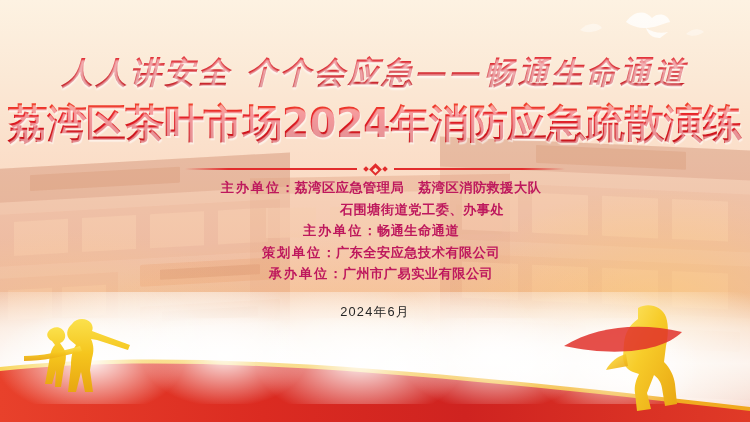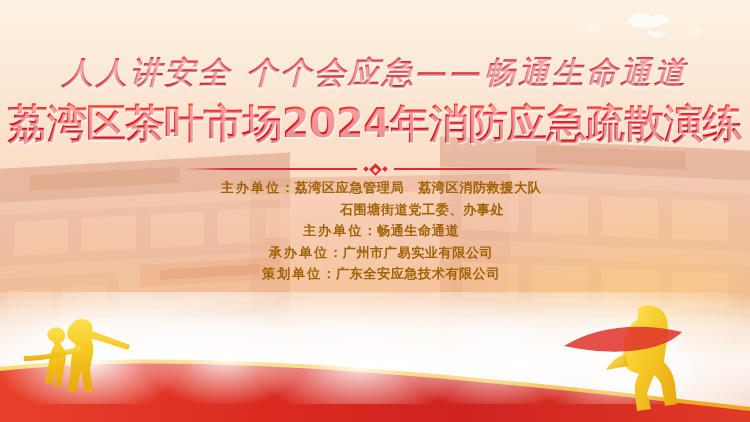--- a/index.html
+++ b/index.html
@@ -112,21 +112,21 @@
   .divider .ln{flex:1;height:1.5px;background:linear-gradient(90deg,rgba(226,44,44,0),#e22c2c 25%,#e22c2c 100%);}
   .divider .ln.r{background:linear-gradient(270deg,rgba(226,44,44,0),#e22c2c 25%,#e22c2c 100%);}
   .divider .orn{display:flex;align-items:center;gap:3px;padding:0 7px;}
   .divider .dia{width:9px;height:9px;background:#e22c2c;transform:rotate(45deg);position:relative;}
   .divider .dia::after{content:"";position:absolute;inset:2.5px;background:#fbe7d6;transform:rotate(0deg);}
   .divider .dot{width:4px;height:4px;background:#e22c2c;transform:rotate(45deg);}
 
   .orgblock{
     position:absolute;top:177px;left:12px;right:0;
     text-align:center;
-    color:#a16207;
+    color:#be185d;
     font-size:13.2px;
     font-weight:700;
     line-height:21.5px;
     letter-spacing:.5px;
   }
   .orgrow{display:block;white-space:nowrap;}
   .orgrow .lbl{display:inline-block;width:74px;text-align:justify;text-align-last:justify;}
   .orgrow .val{display:inline-block;text-align:left;}
   .orgrow.indent .val{padding-left:82px;}
   .gap{display:inline-block;width:14px;}
@@ -290,24 +290,25 @@
       <span class="orgrow">
         <span class="lbl">主办单位：</span><span class="val">荔湾区应急管理局</span><span class="gap"></span><span class="val">荔湾区消防救援大队</span>
       </span>
       <span class="orgrow indent">
         <span class="val">石围塘街道党工委、办事处</span>
       </span>
       <span class="orgrow">
         <span class="lbl">主办单位：</span><span class="val">畅通生命通道</span>
       </span>
       <span class="orgrow">
+        <span class="lbl">策划单位：</span><span class="val">广东全安应急技术有限公司</span>
+      </span>
+      <span class="orgrow">
         <span class="lbl">承办单位：</span><span class="val">广州市广易实业有限公司</span>
       </span>
-      <span class="orgrow">
-        <span class="lbl">策划单位：</span><span class="val">广东全安应急技术有限公司</span>
-      </span>
     </div>
 
     <div class="placedate">
+      <div class="l2">2024年6月</div>
     </div>
 
   </div>
 </div>
 
 </body></html>

